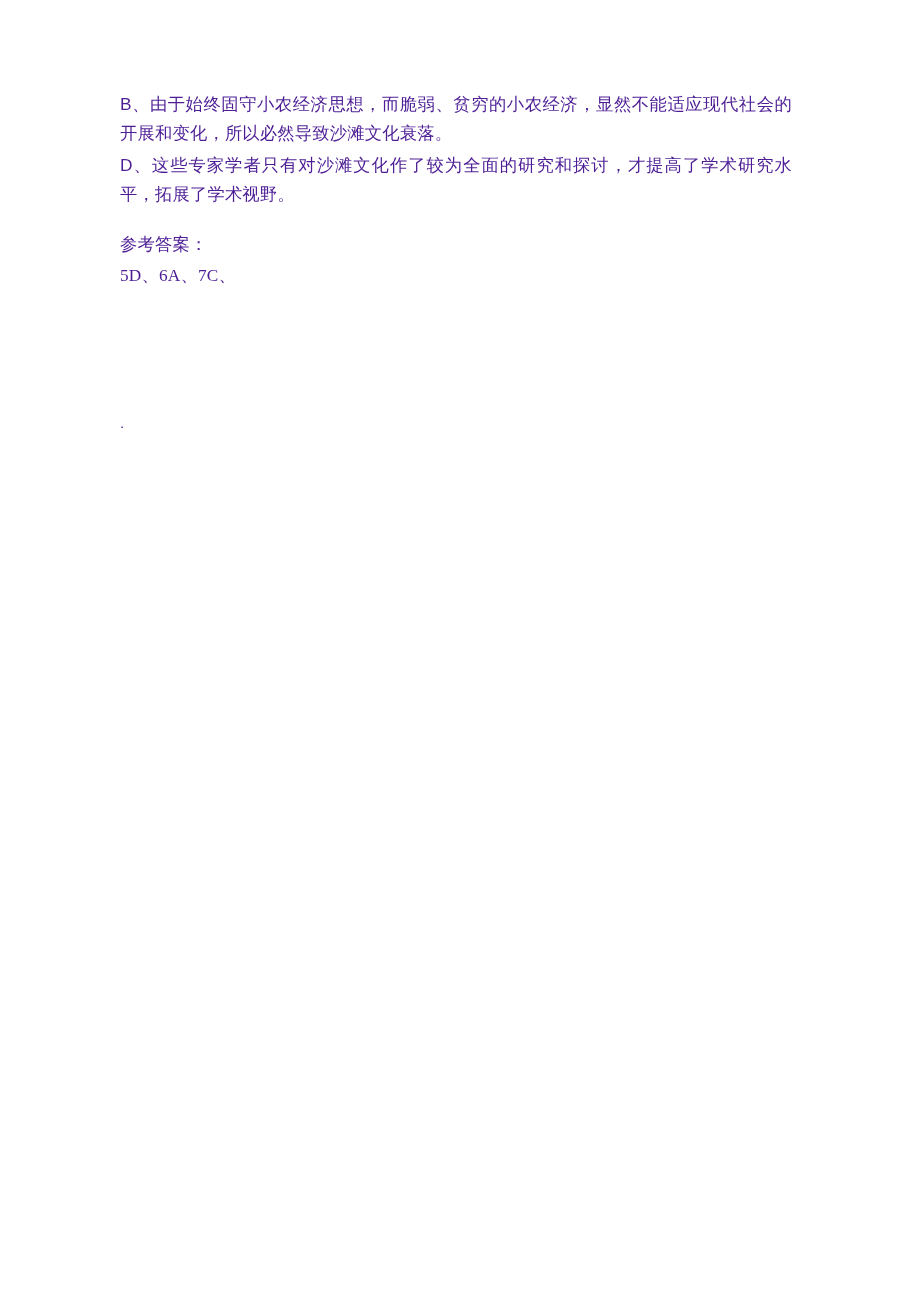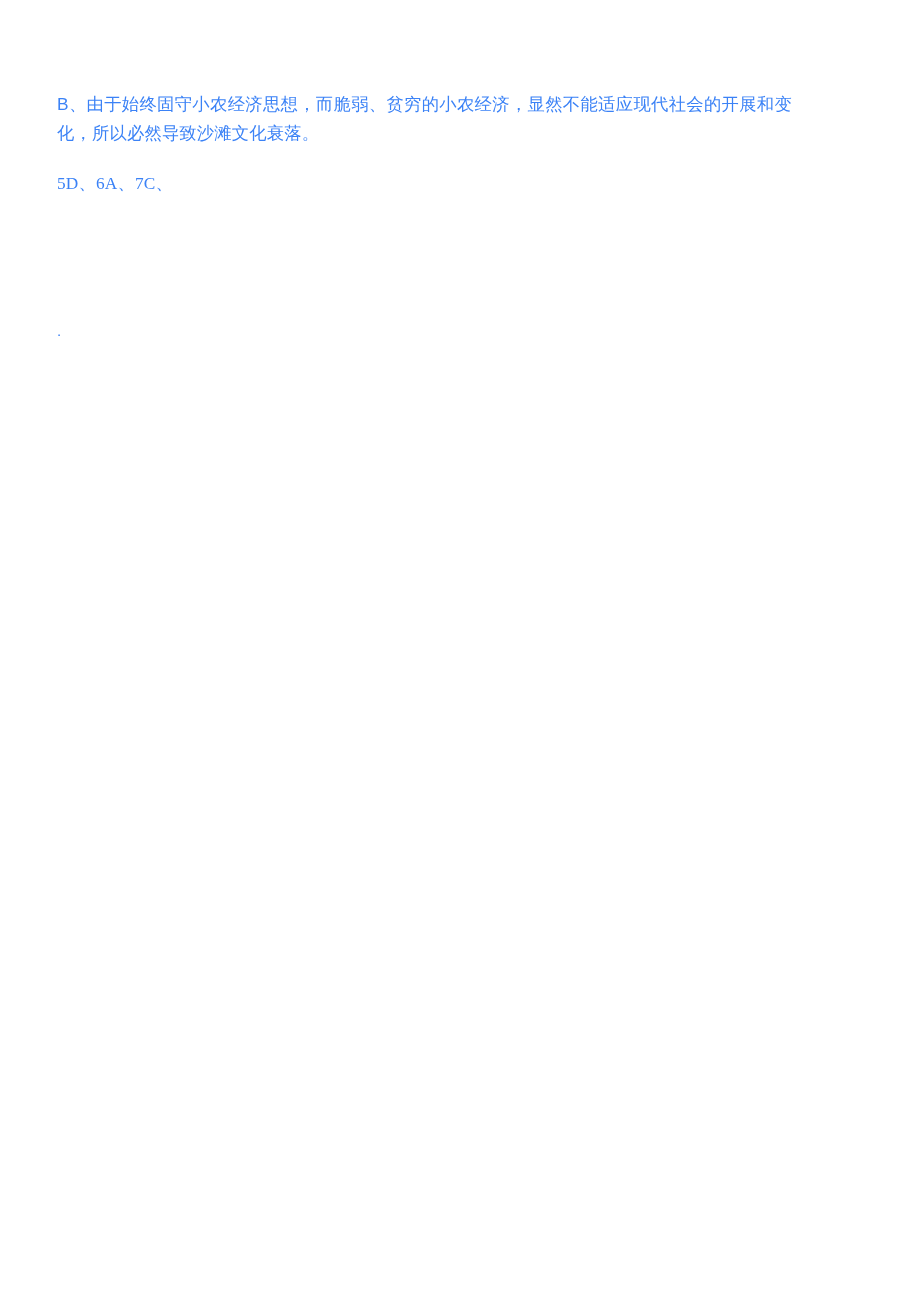--- a/index.html
+++ b/index.html
@@ -5,24 +5,24 @@
   html, body {
     margin: 0;
     padding: 0;
     background: #ffffff;
     width: 920px;
   }
   .page {
     box-sizing: border-box;
     width: 912px;
     min-height: 1302px;
-    padding: 90px 120px 0 57px;
+    padding: 90px 120px 0 120px;
     font-family: "Microsoft YaHei", "SimSun", sans-serif;
     font-size: 17.3px;
-    color: #3b82f6;
+    color: #4c1d95;
     line-height: 1.7;
     letter-spacing: 0.2px;
   }
   .para {
     margin: 0 0 2px 0;
     text-align: justify;
   }
   .gap {
     height: 18px;
   }
@@ -37,20 +37,22 @@
     margin-top: 120px;
     font-size: 15px;
   }
 </style>
 </head>
 <body>
 
 <div class="page">
 
   <p class="para">B、由于始终固守小农经济思想，而脆弱、贫穷的小农经济，显然不能适应现代社会的开展和变化，所以必然导致沙滩文化衰落。</p>
+  <p class="para">D、这些专家学者只有对沙滩文化作了较为全面的研究和探讨，才提高了学术研究水平，拓展了学术视野。</p>
 
   <div class="gap"></div>
 
+  <p class="answer-title">参考答案：</p>
   <p class="answers">5D、6A、7C、</p>
 
   <p class="dot">.</p>
 
 </div>
 
 </body></html>

